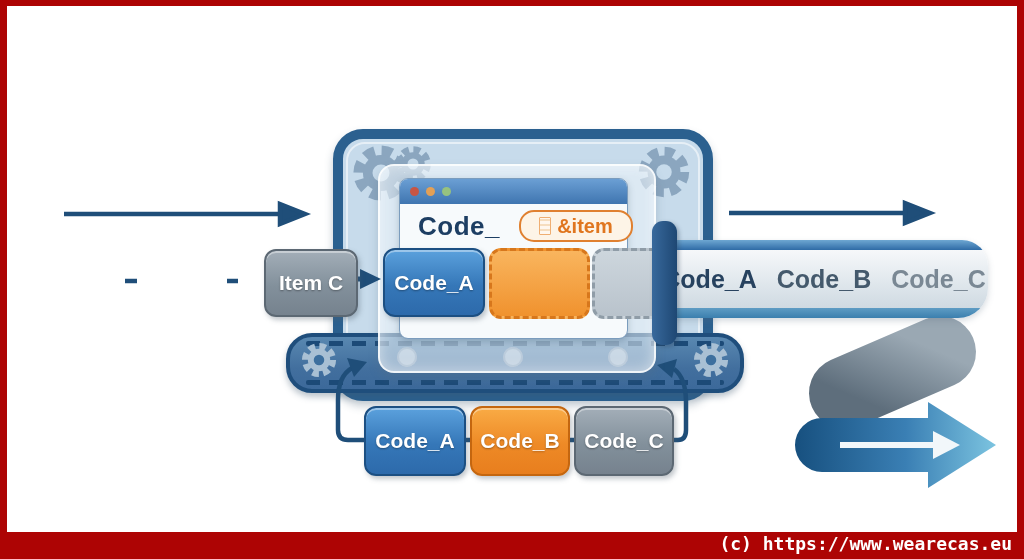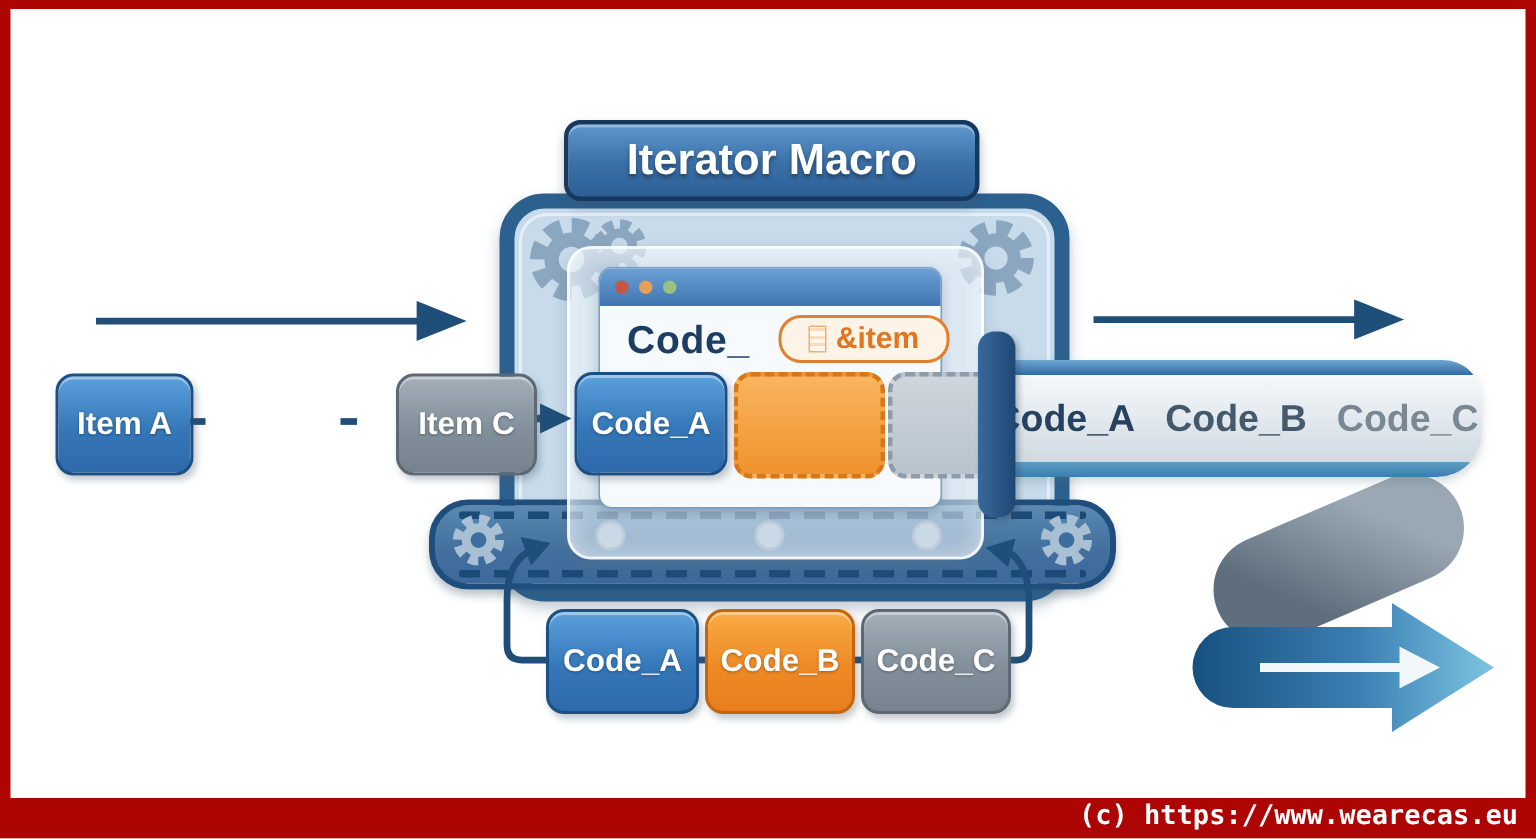--- a/index.html
+++ b/index.html
@@ -205,27 +205,21 @@
         <stop offset="1" stop-color="#7cc4e0"></stop>
       </linearGradient>
     </defs>
     <path d="M 822 418 L 928 418 L 928 402 L 996 445 L 928 488 L 928 472 L 822 472 A 27 27 0 0 1 822 418 Z" fill="url(#bluearrow)"></path>
     <line x1="840" y1="445" x2="936" y2="445" stroke="#f2f7fa" stroke-width="6"></line>
     <polygon points="933,431 960,445 933,459" fill="#f2f7fa"></polygon>
     <line x1="326" y1="279" x2="362" y2="279" stroke="#1f4e79" stroke-width="5"></line>
     <polygon points="360,269 381,279 360,289" fill="#1f4e79"></polygon>
   </svg>
 
-  <div class="abs" id="title-box">
-    <span>Iterator Macro</span>
-  </div>
-
-  <div class="node blue" style="left:37px;top:249px;width:88px;height:64px;z-index:8;">
-    <span>Item A</span>
-  </div>
+
   <div class="node gray" style="left:236px;top:249px;width:90px;height:64px;z-index:8;margin-left:28px;">
     <span>Item C</span>
   </div>
 
   <div class="node blue" style="left:364px;top:406px;width:98px;height:66px;z-index:8;">
     <span>Code_A</span>
   </div>
   <div class="node orange" style="left:470px;top:406px;width:96px;height:66px;z-index:8;">
     <span>Code_B</span>
   </div>

